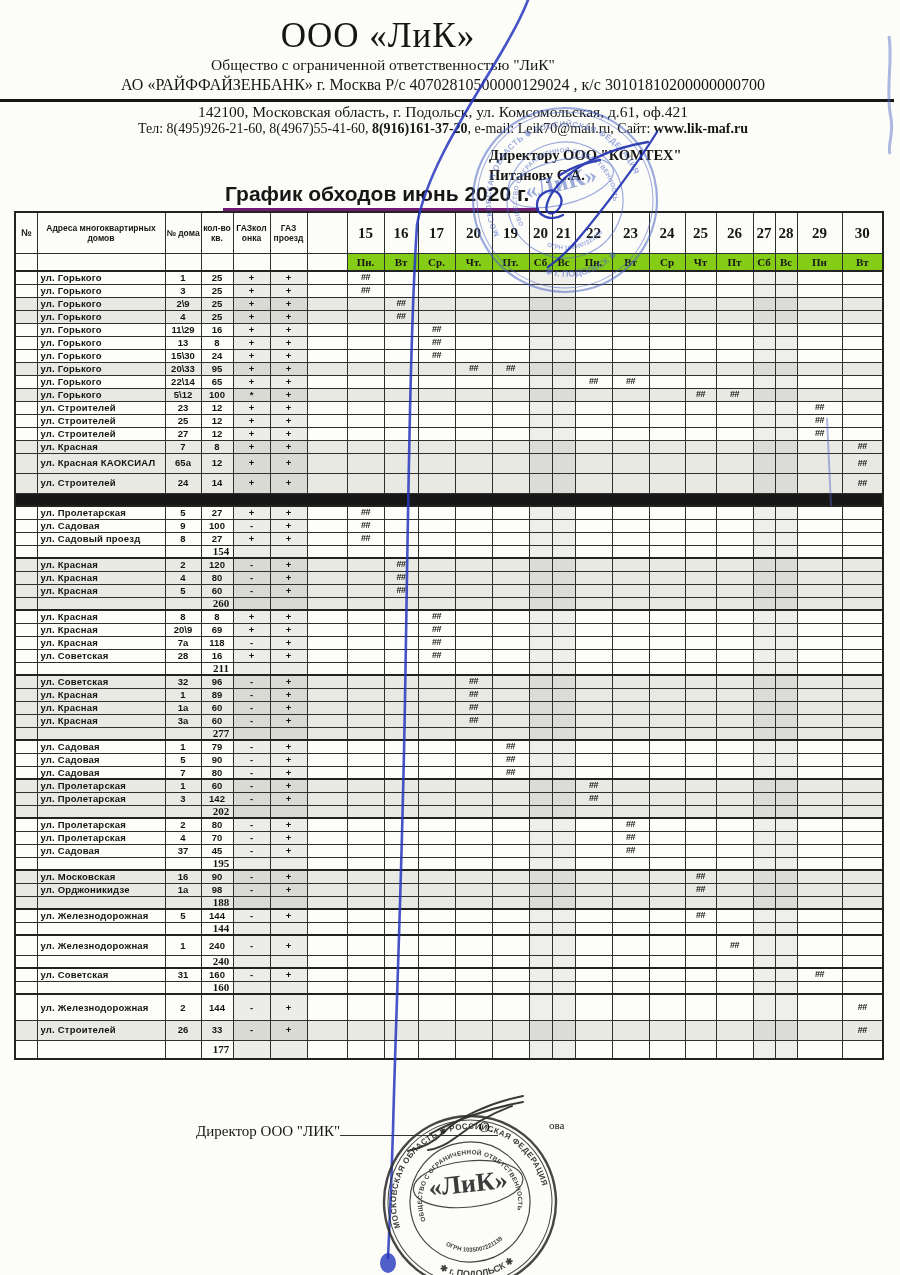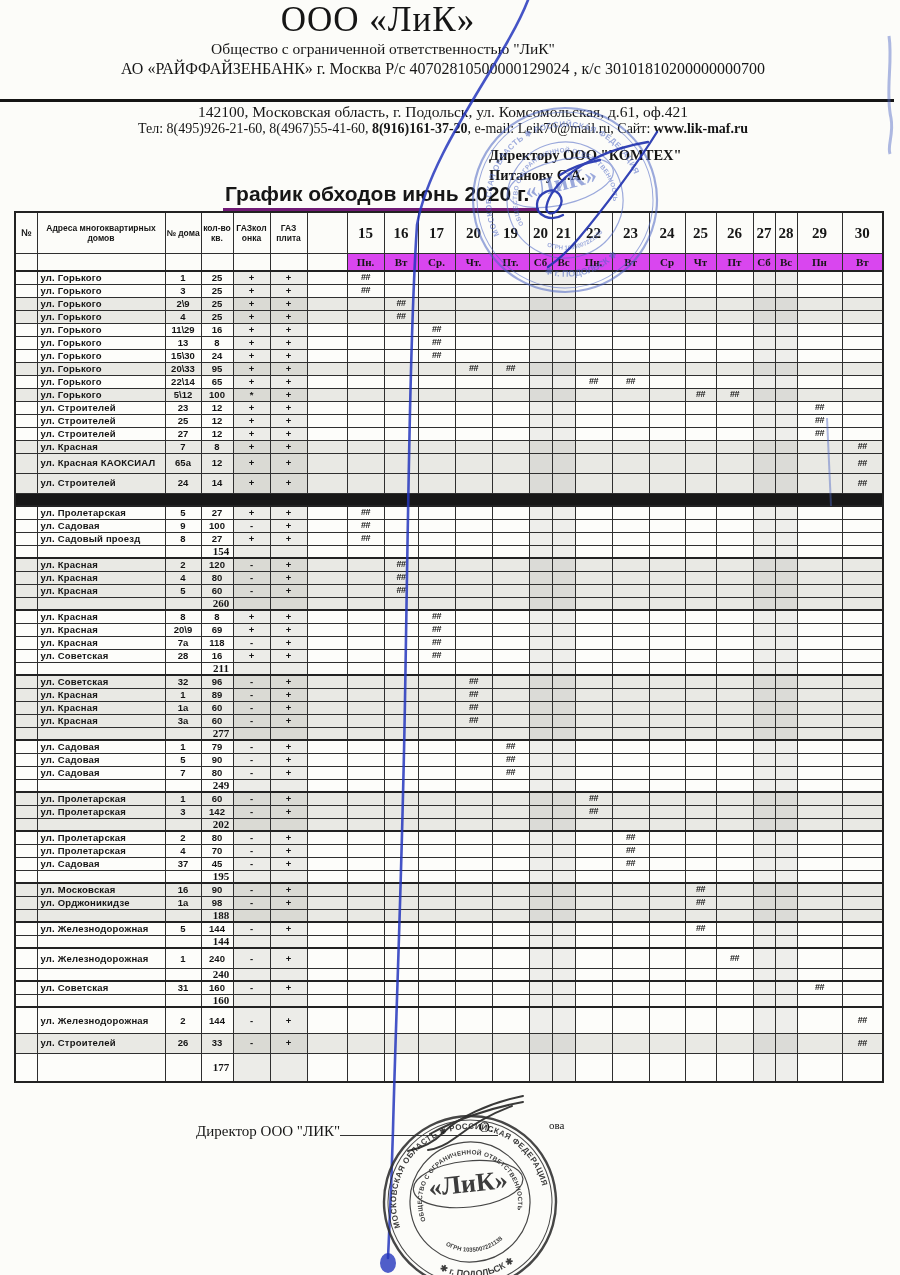--- a/index.html
+++ b/index.html
@@ -1,45 +1,45 @@
 <!DOCTYPE html>
 <html><head>
 <meta charset="utf-8">
 <style>
   html,body{margin:0;padding:0;background:#8a8a8a;}
   .page{position:relative;width:900px;height:1275px;margin:0 auto;background:#fcfcf9;overflow:hidden;
         font-family:"Liberation Serif",serif;color:#161616;}
   
-  .hdr{position:absolute;top:0;left:0;width:886px;text-align:center;}
+  .hdr{position:absolute;top:16px;left:0;width:886px;text-align:center;}
   .company{font-size:35px;letter-spacing:1px;margin-right:130px;line-height:1.15;}
   .h-sub{font-size:15.5px;line-height:1.22;margin-right:120px;}
   .h-inn{font-size:15.5px;line-height:1.22;margin-right:90px;}
   .h-bank{font-size:16px;line-height:1.22;}
   .rule{position:absolute;top:99px;left:0;width:894px;height:2.5px;background:#151515;}
   .h-addr{position:absolute;top:103px;left:0;width:886px;text-align:center;font-size:15.5px;margin:0;}
   .h-tel{position:absolute;top:121px;left:0;width:886px;text-align:center;font-size:14px;margin:0;}
   .b{font-weight:bold;}
   .addressee{position:absolute;left:489px;top:146px;font-weight:bold;font-size:14.5px;line-height:1.35;}
   .doc-title{position:absolute;left:223px;top:182px;font-family:"Liberation Sans",sans-serif;
              font-weight:bold;font-size:21px;border-bottom:4px solid #701a75;padding:0 10px 2px 2px;}
   
   table.sched{position:absolute;left:14px;top:211px;border-collapse:collapse;table-layout:fixed;
               border:2px solid #222;}
   .sched th,.sched td{border:1px solid #2f2f2f;overflow:hidden;white-space:nowrap;padding:0;}
   .sched thead .hrow th{height:40px;}
   .sched thead .drow th{height:16px;border-bottom:2px solid #222;}
   .lh{font:bold 8.5px/1.2 "Liberation Sans",sans-serif;white-space:normal!important;padding:1px;}
   .h-num{font-size:9.5px;}
   .date{font:bold 15px/1 "Liberation Serif",serif;margin-left:40px;}
-  .day{font:bold 11px/1 "Liberation Serif",serif;background:#d946ef;}
+  .day{font:bold 11px/1 "Liberation Serif",serif;background:#84cc16;}
   .sched tbody tr{height:13px;background:#fdfdfa;}
   .sched tbody tr.shade{background:#e9e9e4;}
   .sched tbody tr.tall1{height:20px;}
   .sched tbody tr.tall2{height:26px;}
-  .sched tbody tr.tall3{height:29px;}
+  .sched tbody tr.tall3{height:19px;}
   .sched tbody tr.gs td{border-top:2px solid #222;}
   .sched tbody td{font:bold 9.5px/1 "Liberation Sans",sans-serif;text-align:center;color:#141414;}
   .sched td.addr{text-align:left;padding-left:3px;letter-spacing:.2px;}
   .sched td.gas{background:rgba(70,70,58,.09);}
   .sched td.wk{background:rgba(70,70,58,.08);}
   .sched td.mk{font-size:9px;letter-spacing:-.5px;}
   .sched td.sub{font:bold 11px/1 "Liberation Serif",serif;padding-left:8px;}
   .sched td.sepcell{background:#171717;height:10px;border-color:#171717;}
   
   .dirline{position:absolute;left:196px;top:1121px;font-size:15px;}
@@ -97,21 +97,21 @@
         <col style="width: 45px;">
         <col style="width: 41px;">
       </colgroup>
       <thead>
         <tr class="hrow">
           <th class="lh h-num">№</th>
           <th class="lh">Адреса многоквартирных домов</th>
           <th class="lh">№ дома</th>
           <th class="lh">кол-во кв.</th>
           <th class="lh">ГАЗкол онка</th>
-          <th class="lh">ГАЗ плита</th>
+          <th class="lh">ГАЗ проезд</th>
           <th class="lh"></th>
           <th class="date">15</th>
           <th class="date">16</th>
           <th class="date">17</th>
           <th class="date">20</th>
           <th class="date">19</th>
           <th class="date wk">20</th>
           <th class="date wk">21</th>
           <th class="date">22</th>
           <th class="date">23</th>
@@ -1059,45 +1059,20 @@
           <td>7</td>
           <td>80</td>
           <td class="gas">-</td>
           <td class="gas">+</td>
           <td></td>
           <td></td>
           <td></td>
           <td></td>
           <td></td>
           <td class=" mk">##</td>
-          <td class="wk"></td>
-          <td class="wk"></td>
-          <td></td>
-          <td></td>
-          <td></td>
-          <td></td>
-          <td></td>
-          <td class="wk"></td>
-          <td class="wk"></td>
-          <td></td>
-          <td></td>
-        </tr>
-        <tr class="">
-          <td></td>
-          <td class="addr"></td>
-          <td></td>
-          <td class="sub">249</td>
-          <td class="gas"></td>
-          <td class="gas"></td>
-          <td></td>
-          <td></td>
-          <td></td>
-          <td></td>
-          <td></td>
-          <td></td>
           <td class="wk"></td>
           <td class="wk"></td>
           <td></td>
           <td></td>
           <td></td>
           <td></td>
           <td></td>
           <td class="wk"></td>
           <td class="wk"></td>
           <td></td>

